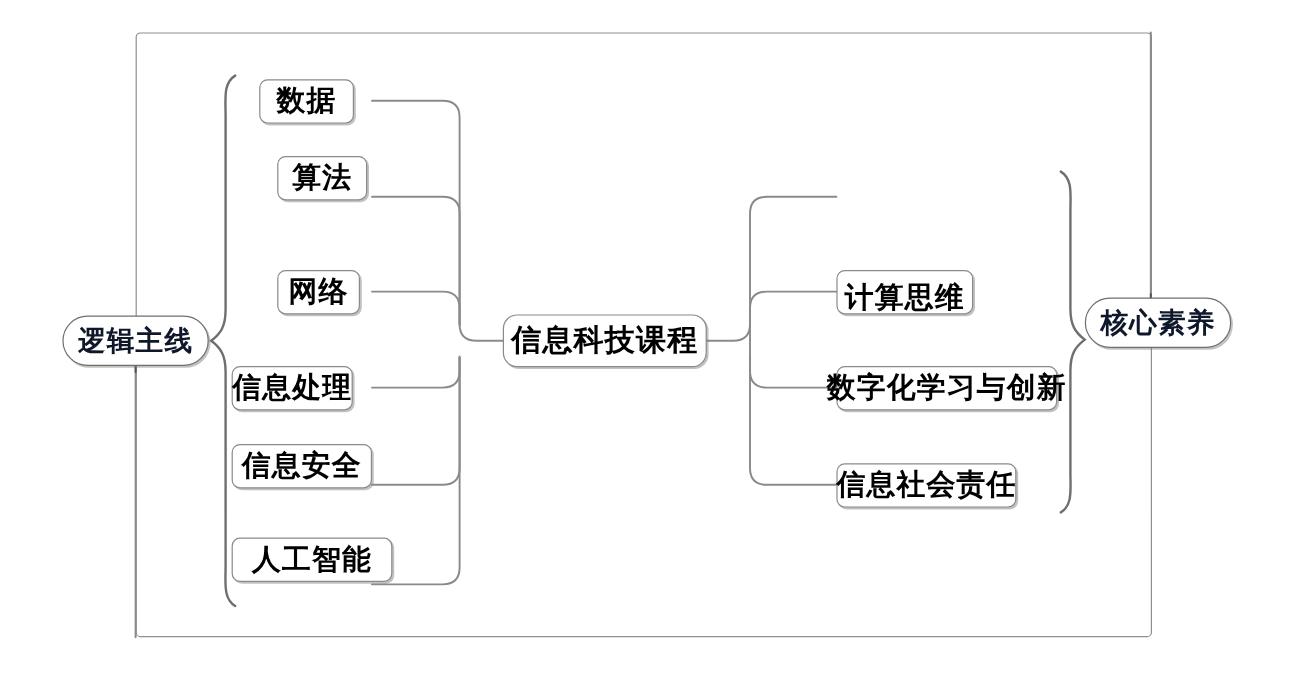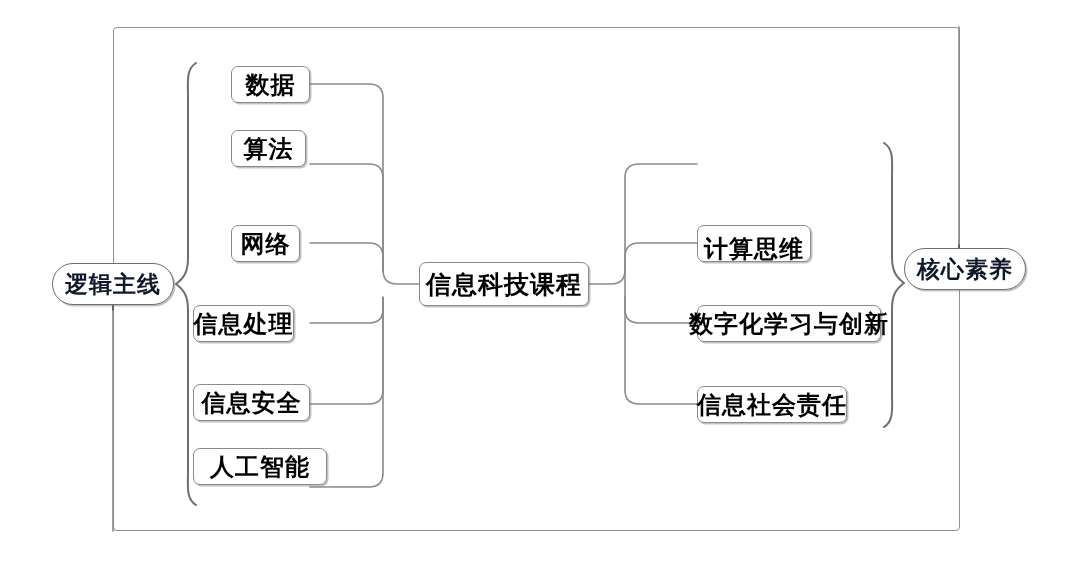--- a/index.html
+++ b/index.html
@@ -119,45 +119,45 @@
                C896,289 892,295 892,309
                L892,394
                C892,408 894,421 884,427" stroke="#6f6f6f" stroke-width="2"></path>
     </g>
   </svg>
 
   <div class="capsule" style="left:52px; top:263px; width:122px; height:42px;">
     <span>逻辑主线</span>
   </div>
 
-  <div class="node" style="left:231px; top:66px; width:79px; height:37px;">
+  <div class="node" style="left:216px; top:66px; width:79px; height:37px;">
     <span>数据</span>
   </div>
 
   <div class="node" style="left:231px; top:130px; width:75px; height:37px;">
     <span>算法</span>
   </div>
 
   <div class="node" style="left:231px; top:225px; width:69px; height:37px;">
     <span>网络</span>
   </div>
 
   <div class="node" style="left:193px; top:305px; width:101px; height:37px;">
     <span>信息处理</span>
   </div>
 
-  <div class="node" style="left:193px; top:384px; width:117px; height:37px;">
+  <div class="node" style="left:193px; top:370px; width:117px; height:37px;">
     <span>信息安全</span>
   </div>
 
   <div class="node" style="left:193px; top:448px; width:134px; height:37px;">
     <span>人工智能</span>
   </div>
 
-  <div class="node" style="left:419px; top:262px; width:170px; height:44px; font-size:25px;">
+  <div class="node" style="left:419px; top:262px; width:170px; height:44px; font-size:25px;border-radius:12px;">
     <span>信息科技课程</span>
   </div>
 
 
   <div class="node" style="left:697px; top:225px; width:114px; height:37px;align-items:flex-end;">
     <span>计算思维</span>
   </div>
 
   <div class="node" style="left:697px; top:305px; width:184px; height:37px;">
     <span>数字化学习与创新</span>

